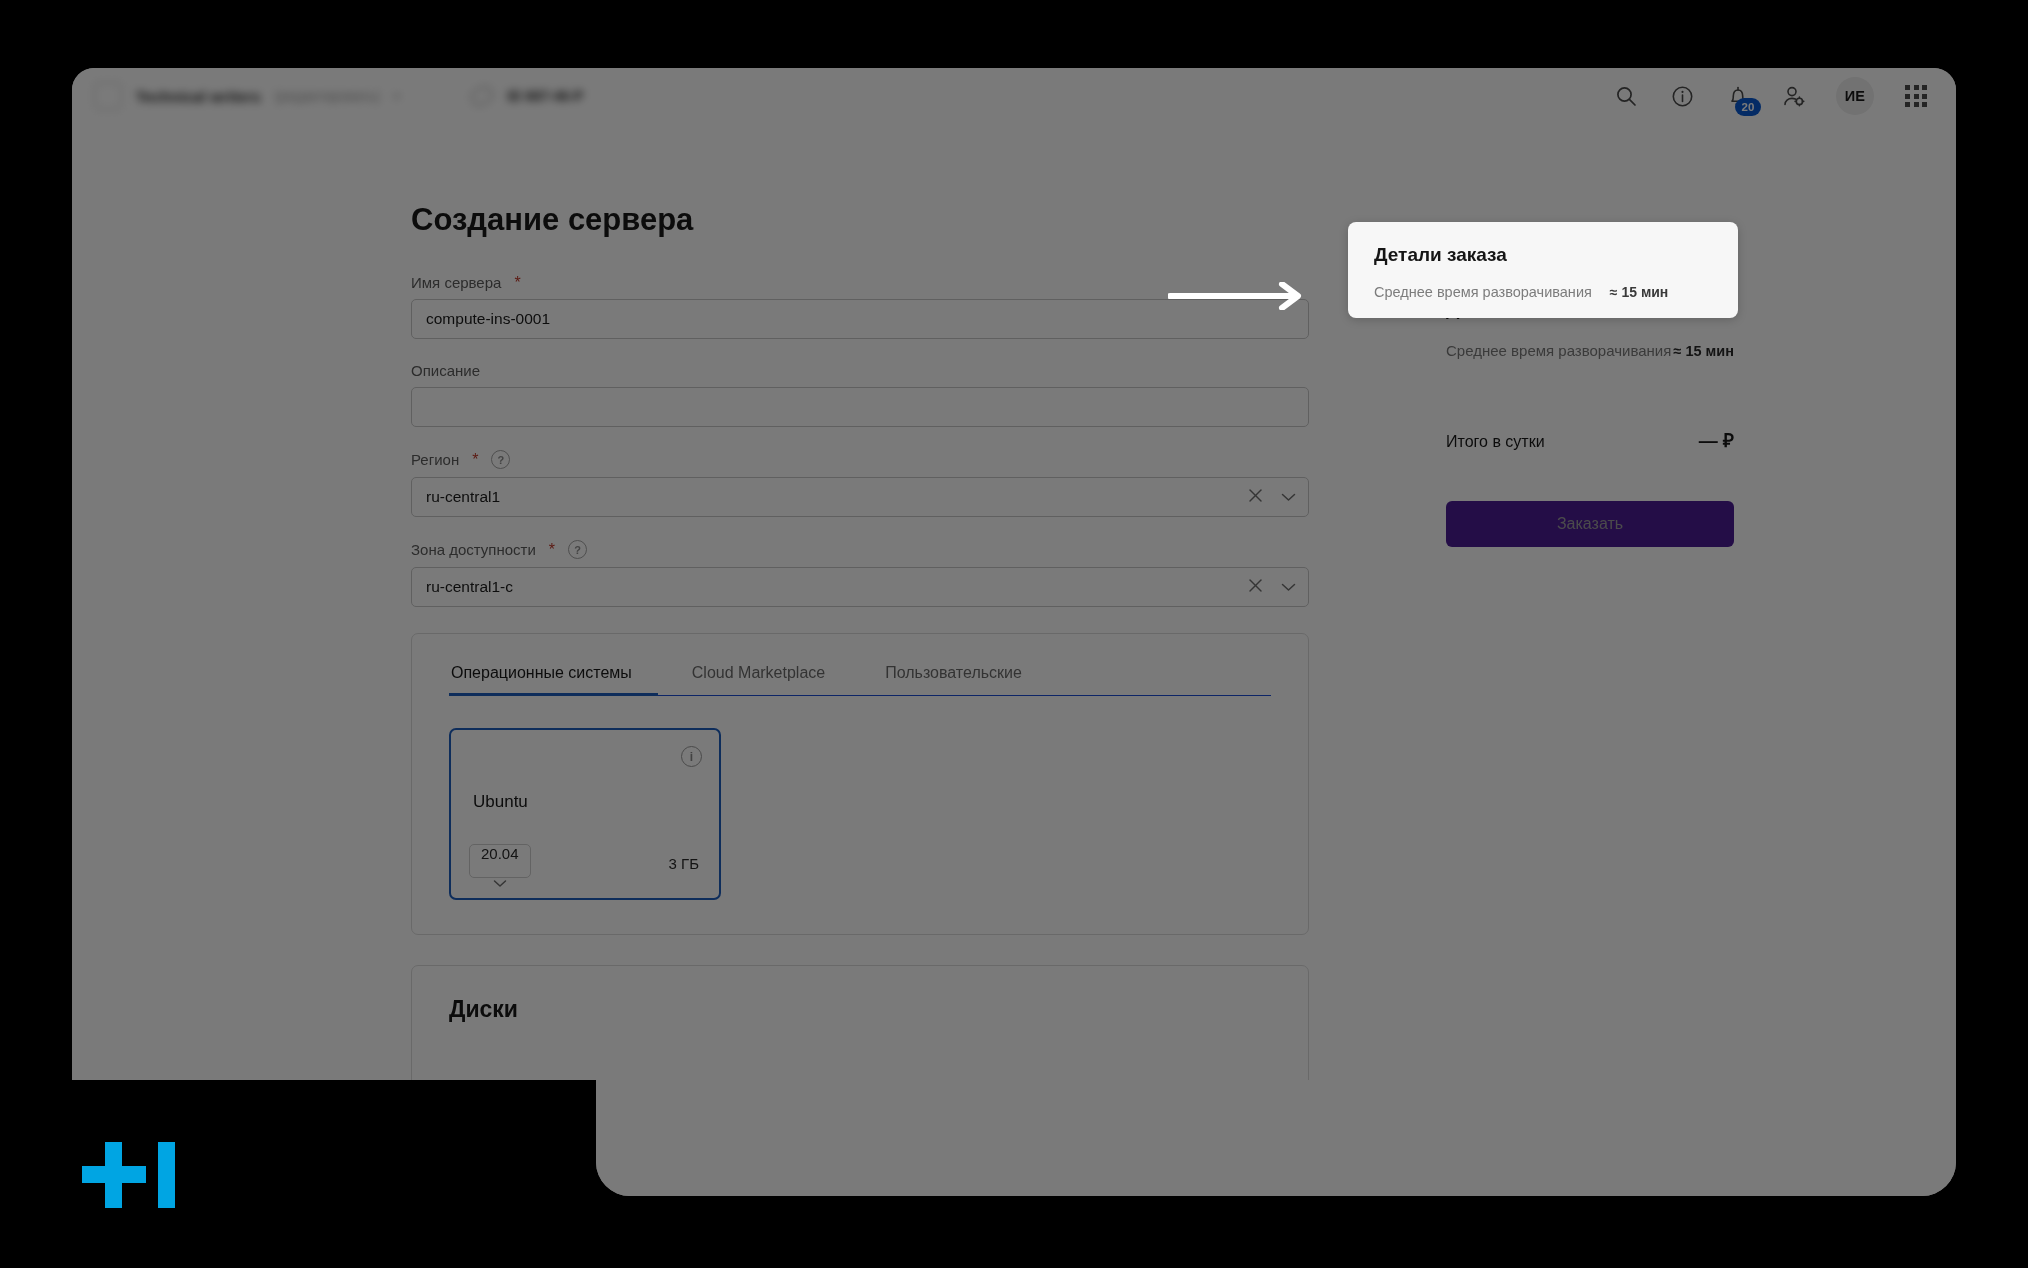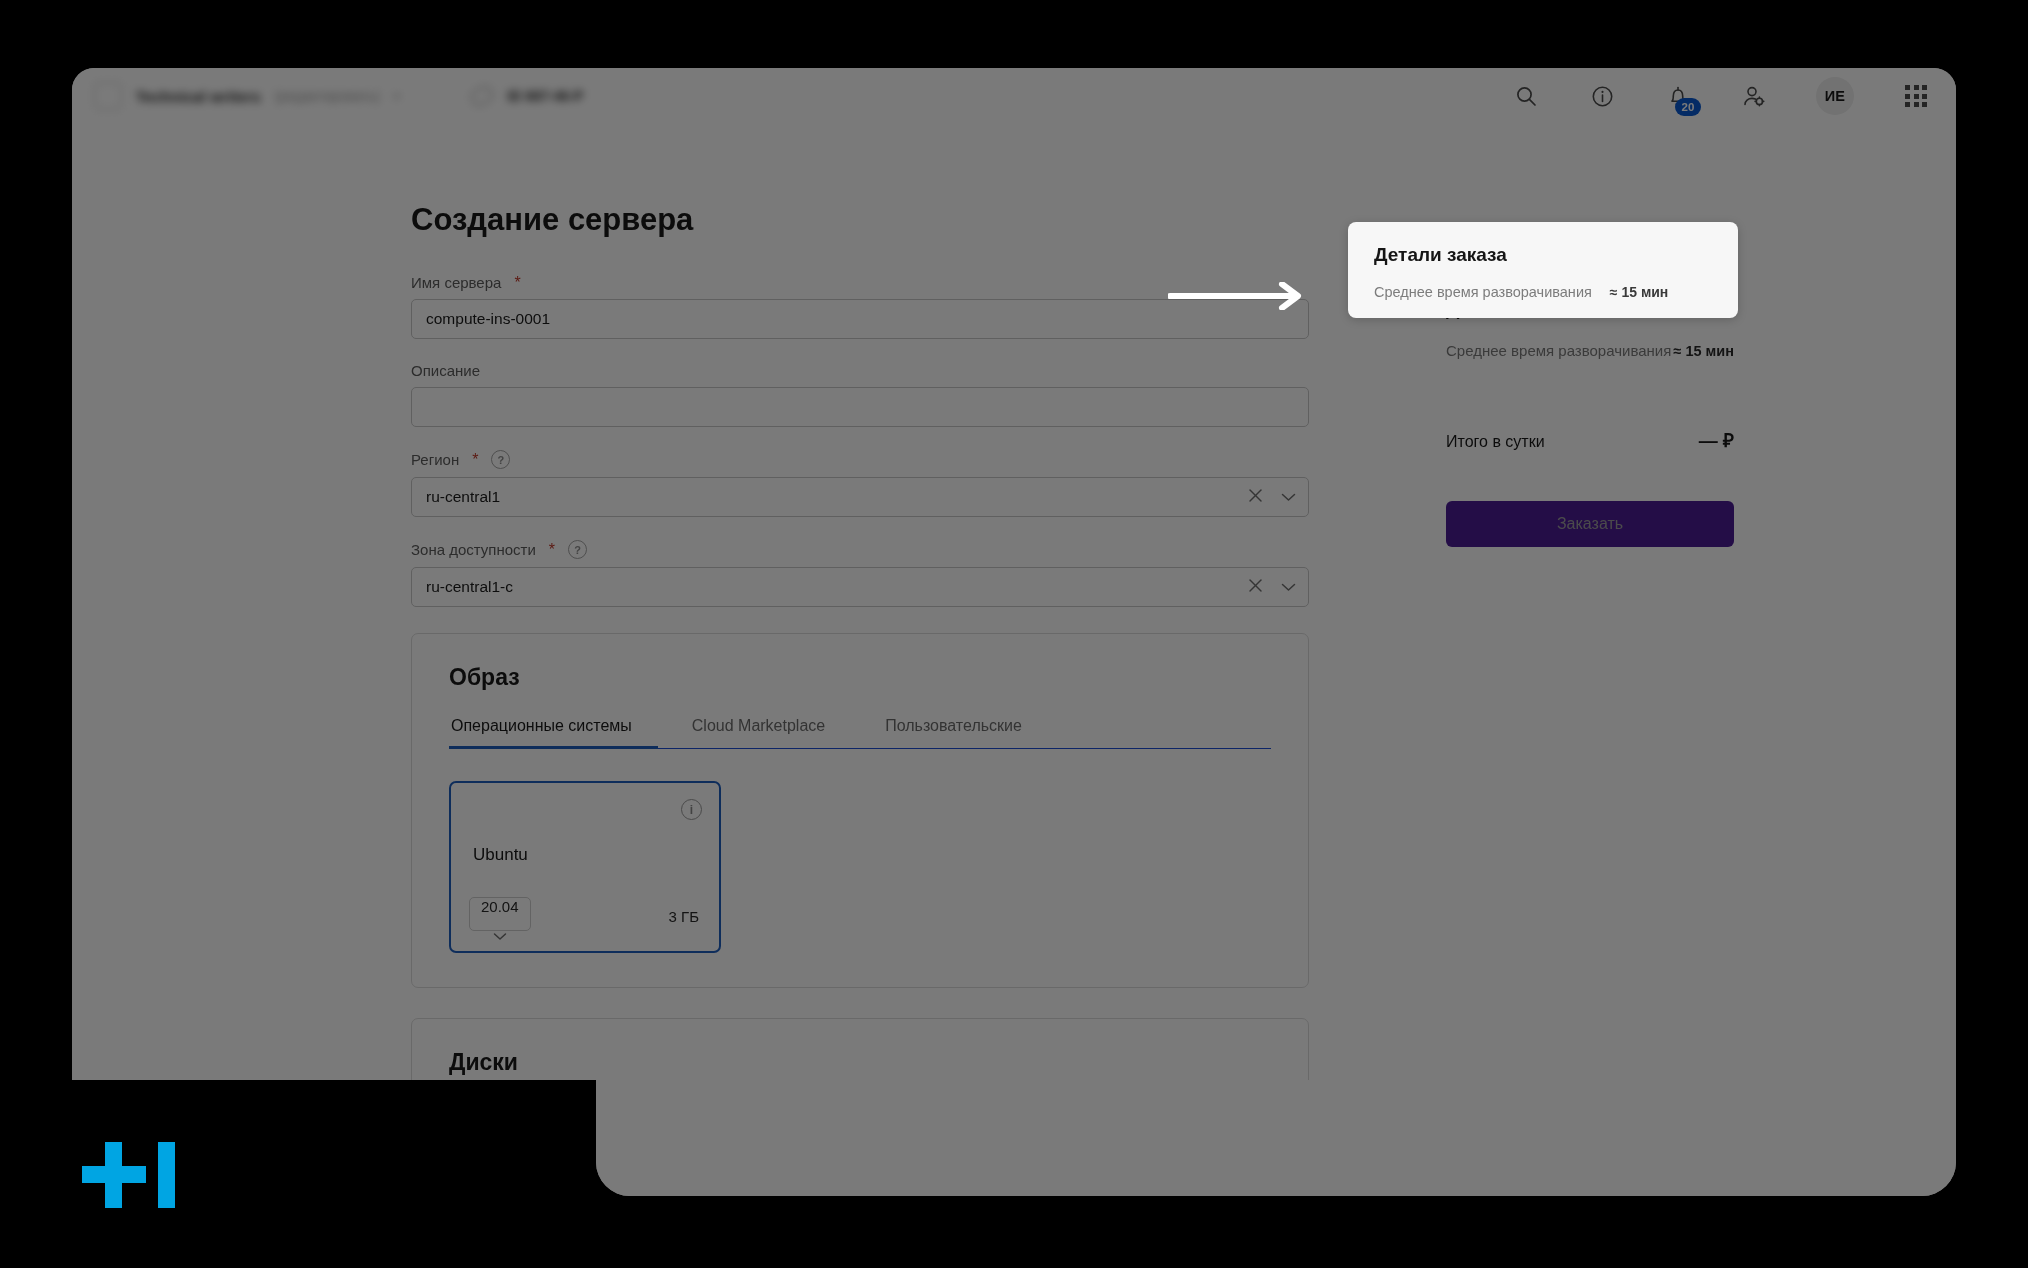--- a/index.html
+++ b/index.html
@@ -98,21 +98,21 @@
     color: #2a2a2a;
   }
 
   .chrome-right {
     position: absolute;
     right: 26px;
     top: 0;
     height: 56px;
     display: flex;
     align-items: center;
-    gap: 48px;
+    gap: 28px;
   }
   .hdr-btn {
     position: relative;
     width: 28px; height: 28px;
     display: flex; align-items: center; justify-content: center;
     color: #4b4b4b;
   }
   .hdr-btn svg { display: block; }
   .badge {
     position: absolute;
@@ -571,21 +571,20 @@
               <span>
                 <svg width="15" height="10" viewBox="0 0 15 10" fill="none" stroke="#6f6f6f" stroke-width="1.5" stroke-linecap="round" stroke-linejoin="round">
                   <polyline points="1.5,2.5 7.5,8 13.5,2.5"></polyline>
                 </svg>
               </span>
             </span>
           </div>
         </div>
 
         <div class="card-block">
-          <div class="card-title">Образ</div>
           <div class="tabs">
             <div class="tab active">Операционные системы</div>
             <div class="tab">Cloud Marketplace</div>
             <div class="tab">Пользовательские</div>
           </div>
           <div class="os-card">
             <span class="os-info">i</span>
             <span class="os-name">Ubuntu</span>
             <span class="os-version">
               <span>20.04</span>

